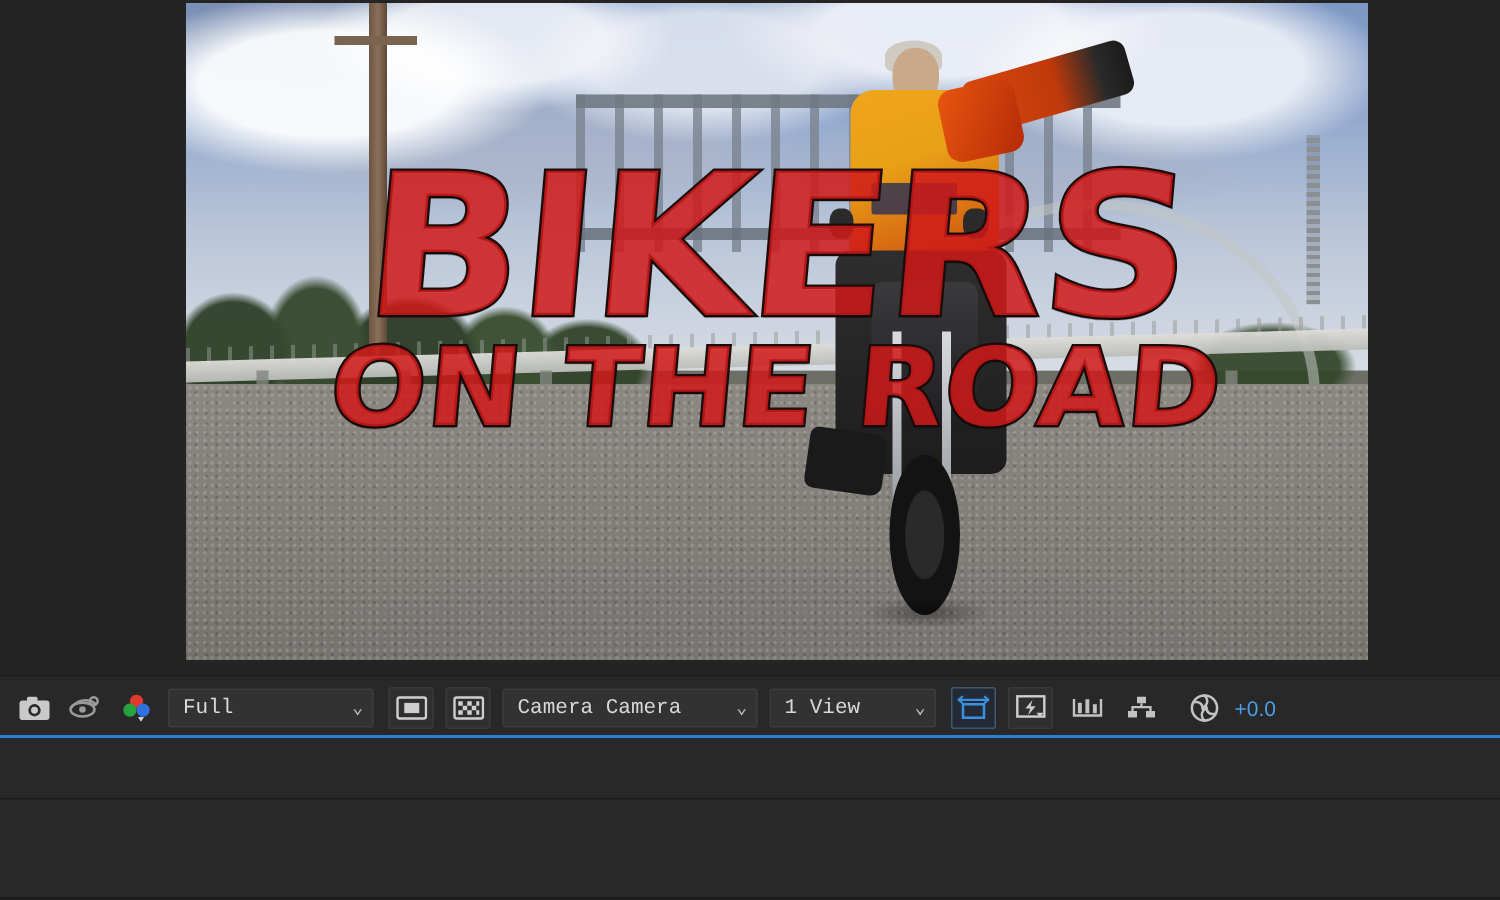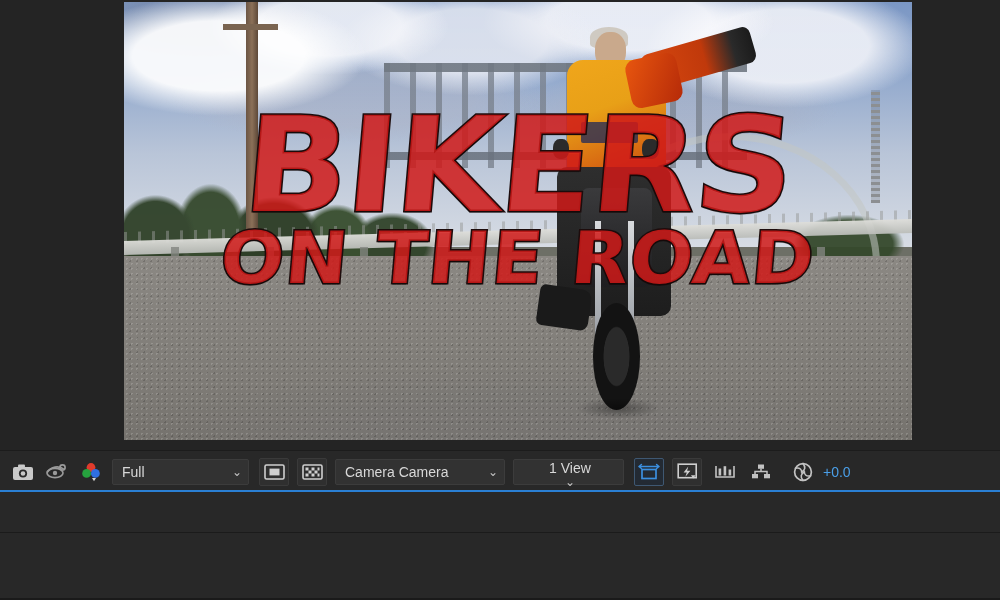--- a/index.html
+++ b/index.html
@@ -202,25 +202,25 @@
   }
   .tb-icon {
     width: 30px; height: 28px; display: flex; align-items: center; justify-content: center;
     color: #c8c8c8; flex: none;
   }
   .tb-icon svg { display: block; }
 
   .dropdown {
     height: 26px; background: #323232; border: 1px solid #3c3c3c; border-radius: 2px;
     display: flex; align-items: center; justify-content: space-between;
-    padding: 0 6px 0 9px; color: #d8d8d8; font-size: 14px; flex: none;
+    padding: 0 6px 0 9px; color: #d8d8d8; font-size: 14px; flex: none; font-family: Liberation Mono, monospace;
   }
   .dd-full { width: 137px; margin-left: 6px; }
   .dd-cam  { width: 170px; margin-left: 8px; }
-  .dd-view { width: 111px; margin-left: 8px; flex-direction: column; }
+  .dd-view { width: 111px; margin-left: 8px; }
   .chev { color: #c3c3c3; font-size: 12px; line-height: 1; }
 
   .icon-btn {
     width: 30px; height: 28px; display: flex; align-items: center; justify-content: center;
     border-radius: 2px; flex: none; color: #c6c6c6;
   }
   .icon-btn.boxed { background: #2f2f2f; border: 1px solid #3a3a3a; }
   .icon-btn.active { background: #232a33; border: 1px solid #3f5872; color: #3b8fe0; }
   .exposure-val { color: #4a9fe8; font-size: 14px; margin-left: 5px; }
 

